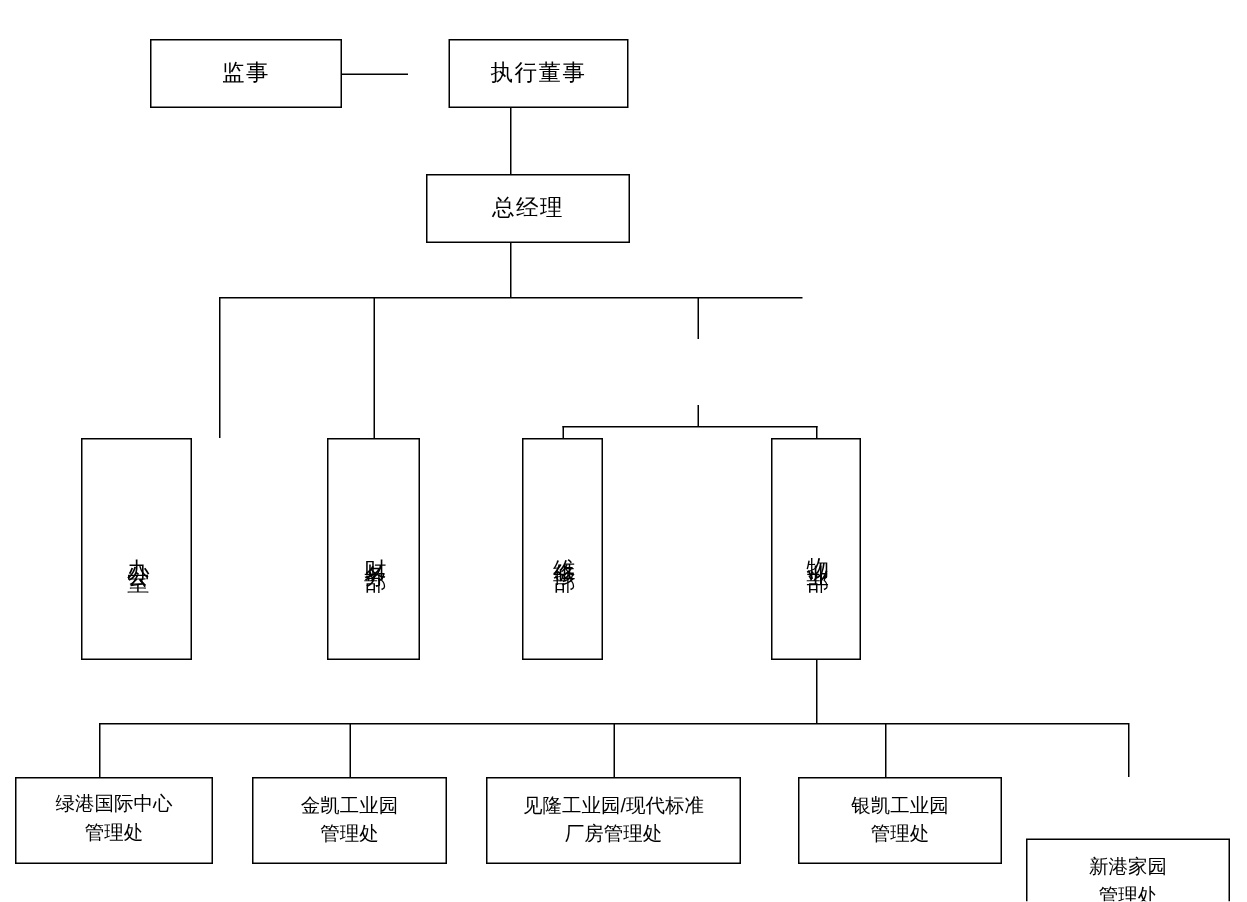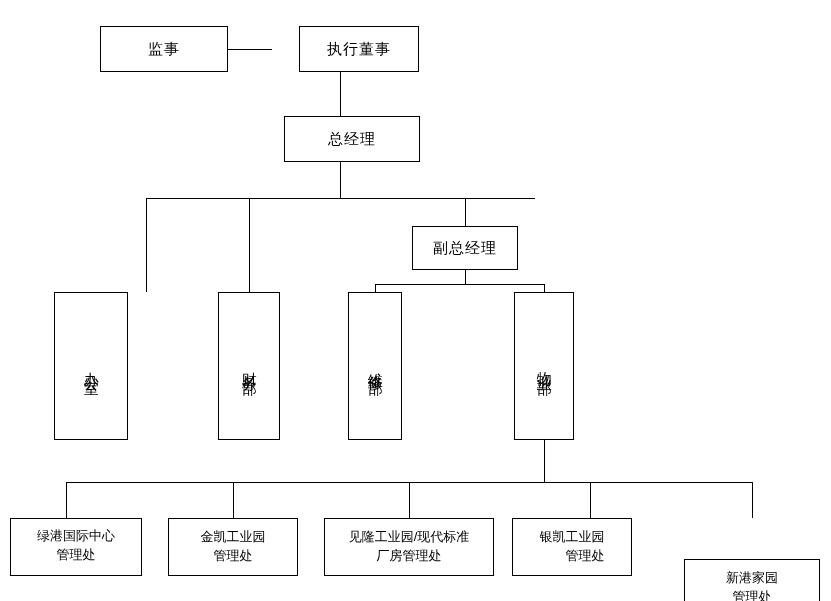--- a/index.html
+++ b/index.html
@@ -70,23 +70,22 @@
     <div class="line v" style="left: 544px; top: 440px; height: 42px;"></div>
     <div class="line h" style="left: 66px; top: 482px; width: 686px;"></div>
     <div class="line v" style="left: 66px; top: 482px; height: 36px;"></div>
     <div class="line v" style="left: 233px; top: 482px; height: 36px;"></div>
     <div class="line v" style="left: 409px; top: 482px; height: 36px;"></div>
     <div class="line v" style="left: 590px; top: 482px; height: 36px;"></div>
     <div class="line v" style="left: 752px; top: 482px; height: 36px;"></div>
     <div class="node" style="left: 100px; top: 26px; width: 128px; height: 46px;">监事</div>
     <div class="node" style="left: 272px; top: 26px; width: 120px; height: 46px; margin-left: 27px;">执行董事</div>
     <div class="node" style="left: 284px; top: 116px; width: 136px; height: 46px;">总经理</div>
-    <div class="node" style="left: 412px; top: 226px; width: 106px; height: 44px;">副总经理</div>
     <div class="node vertical" style="left: 54px; top: 292px; width: 74px; height: 148px;">办公室</div>
     <div class="node vertical" style="left: 218px; top: 292px; width: 62px; height: 148px;">财务部</div>
     <div class="node vertical" style="left: 348px; top: 292px; width: 54px; height: 148px;">维修部</div>
     <div class="node vertical" style="left: 514px; top: 292px; width: 60px; height: 148px;">物业部</div>
     <div class="node leaf" style="left: 10px; top: 518px; width: 132px; height: 58px; font-family: Liberation Mono, monospace;">绿港国际中心<br>管理处</div>
     <div class="node leaf" style="left: 168px; top: 518px; width: 130px; height: 58px;">金凯工业园<br>管理处</div>
     <div class="node leaf" style="left: 324px; top: 518px; width: 170px; height: 58px;">见隆工业园/现代标准<br>厂房管理处</div>
-    <div class="node leaf" style="left: 512px; top: 518px; width: 120px; height: 58px; text-align: right;">银凯工业园<br>管理处</div>
+    <div class="node leaf" style="left: 532px; top: 518px; width: 136px; height: 58px;">银凯工业园<br>管理处</div>
     <div class="node leaf" style="left: 684px; top: 518px; width: 136px; height: 58px; margin-top: 41px;">新港家园<br>管理处</div>
   </div>
 
 </body></html>

